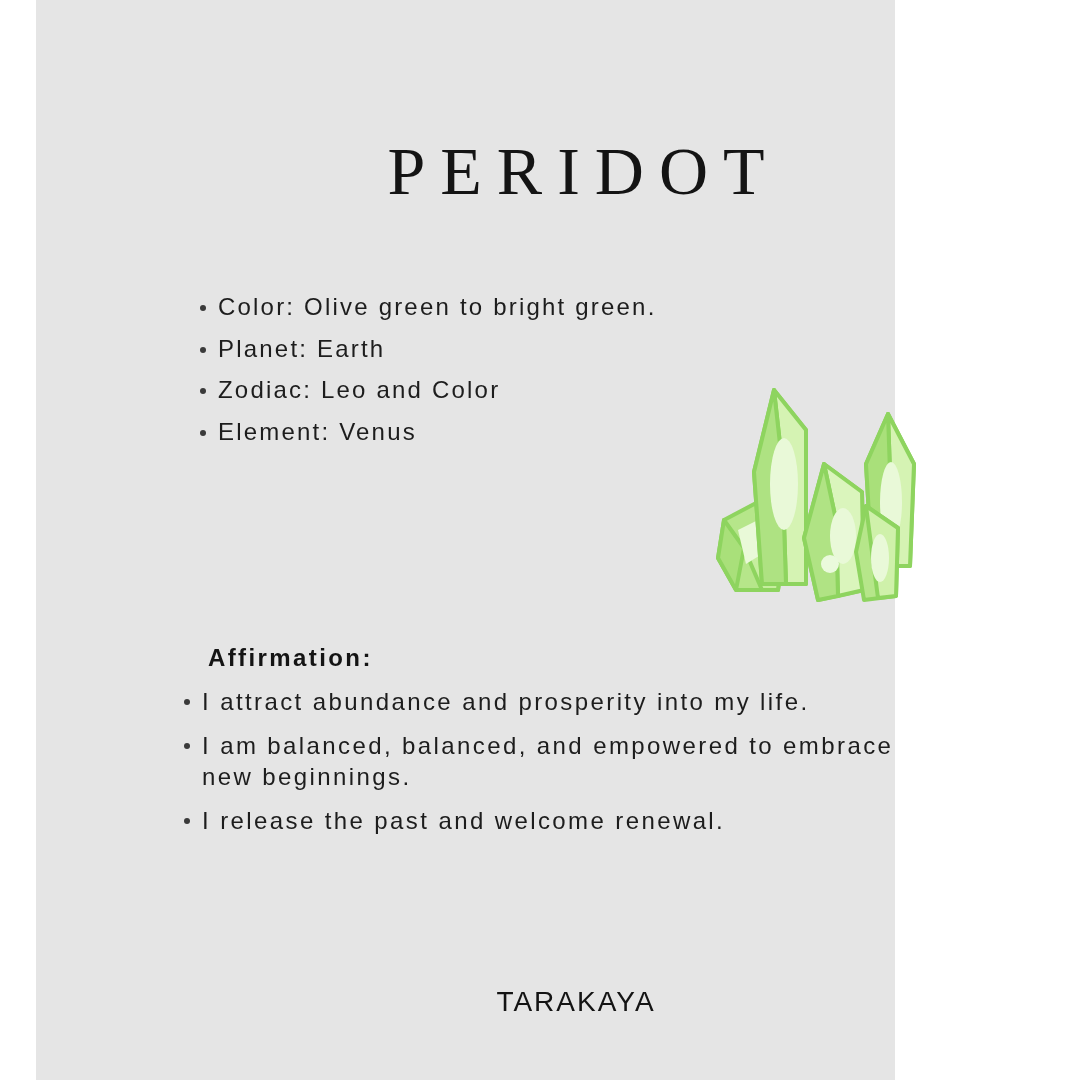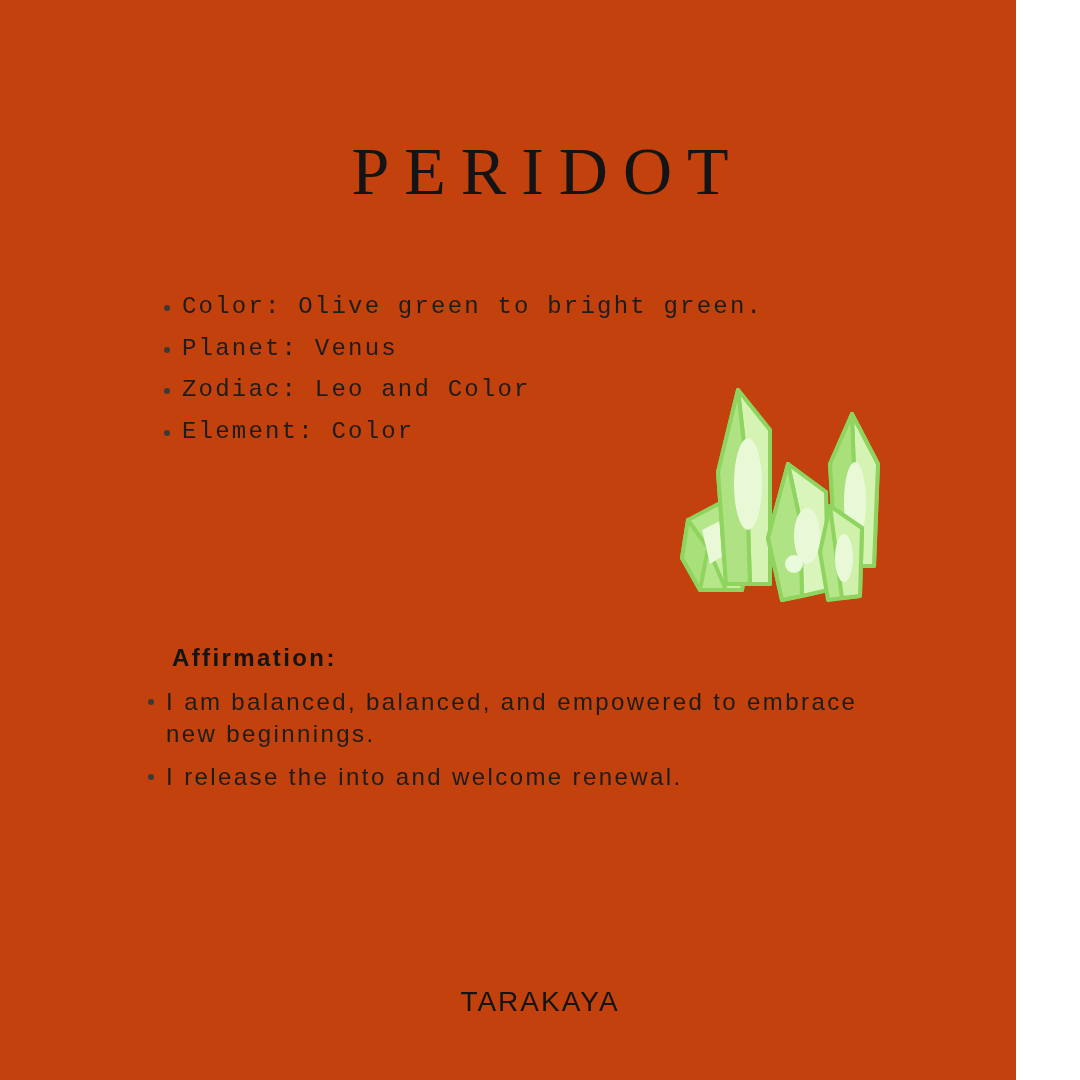--- a/index.html
+++ b/index.html
@@ -11,23 +11,24 @@
     height: 1080px;
     background: #ffffff;
     font-family: "Liberation Sans", sans-serif;
     color: #1a1a1a;
     overflow: hidden;
     position: relative;
   }
 
   .card {
     position: relative;
-    width: 1016px;
+    width: 859px;
     height: 1080px;
-    background: #c2410c;
+    background: #e5e5e5;
+    margin-left: 36px;
   }
 
   .title {
     position: absolute;
     top: 132px;
     left: 0;
     width: 1080px;
     text-align: center;
     font-family: "Liberation Serif", serif;
     font-size: 68px;
@@ -52,21 +53,20 @@
   }
 
   .facts li {
     position: relative;
     padding-left: 22px;
     margin-bottom: 11px;
     font-size: 24px;
     letter-spacing: 2.2px;
     color: #1d1d1d;
     line-height: 1.28;
-    font-family: Liberation Mono, monospace;
   }
 
   .facts li::before,
   .affirm li::before {
     content: "";
     position: absolute;
     left: 4px;
     top: 13px;
     width: 6px;
     height: 6px;
@@ -121,23 +121,23 @@
 </head>
 <body>
 
 <div class="card">
 
   <div class="title">PERIDOT</div>
 
   <div class="facts">
     <ul>
       <li>Color: Olive green to bright green.</li>
-      <li>Planet: Venus</li>
+      <li>Planet: Earth</li>
       <li>Zodiac: Leo and Color</li>
-      <li>Element: Color</li>
+      <li>Element: Venus</li>
     </ul>
   </div>
 
   <div class="crystal">
     <svg viewBox="0 0 280 270" width="280" height="270" aria-hidden="true">
       <g stroke="#8ed45f" stroke-width="4" stroke-linejoin="round">
 
         <polygon points="58,168 92,150 118,182 112,238 70,238 52,206" fill="#b6e68a"></polygon>
         <polygon points="92,150 118,182 112,238 96,238" fill="#cdf0a8"></polygon>
         <polygon points="58,168 52,206 70,238 78,196" fill="#a9e07a"></polygon>
@@ -163,19 +163,20 @@
         <polygon points="200,154 232,176 230,244 198,248 190,200" fill="#b6e68a"></polygon>
         <polygon points="200,154 232,176 230,244 212,246" fill="#cff1aa"></polygon>
         <ellipse cx="214" cy="206" rx="9" ry="24" fill="#e9f9d8" stroke="none"></ellipse>
       </g>
     </svg>
   </div>
 
   <div class="affirm">
     <div class="affirm-heading">Affirmation:</div>
     <ul>
+      <li>I attract abundance and prosperity into my life.</li>
       <li>I am balanced, balanced, and empowered to embrace new beginnings.</li>
-      <li>I release the into and welcome renewal.</li>
+      <li>I release the past and welcome renewal.</li>
     </ul>
   </div>
 
   <div class="brand">TARAKAYA</div>
 </div>
 
 </body></html>

